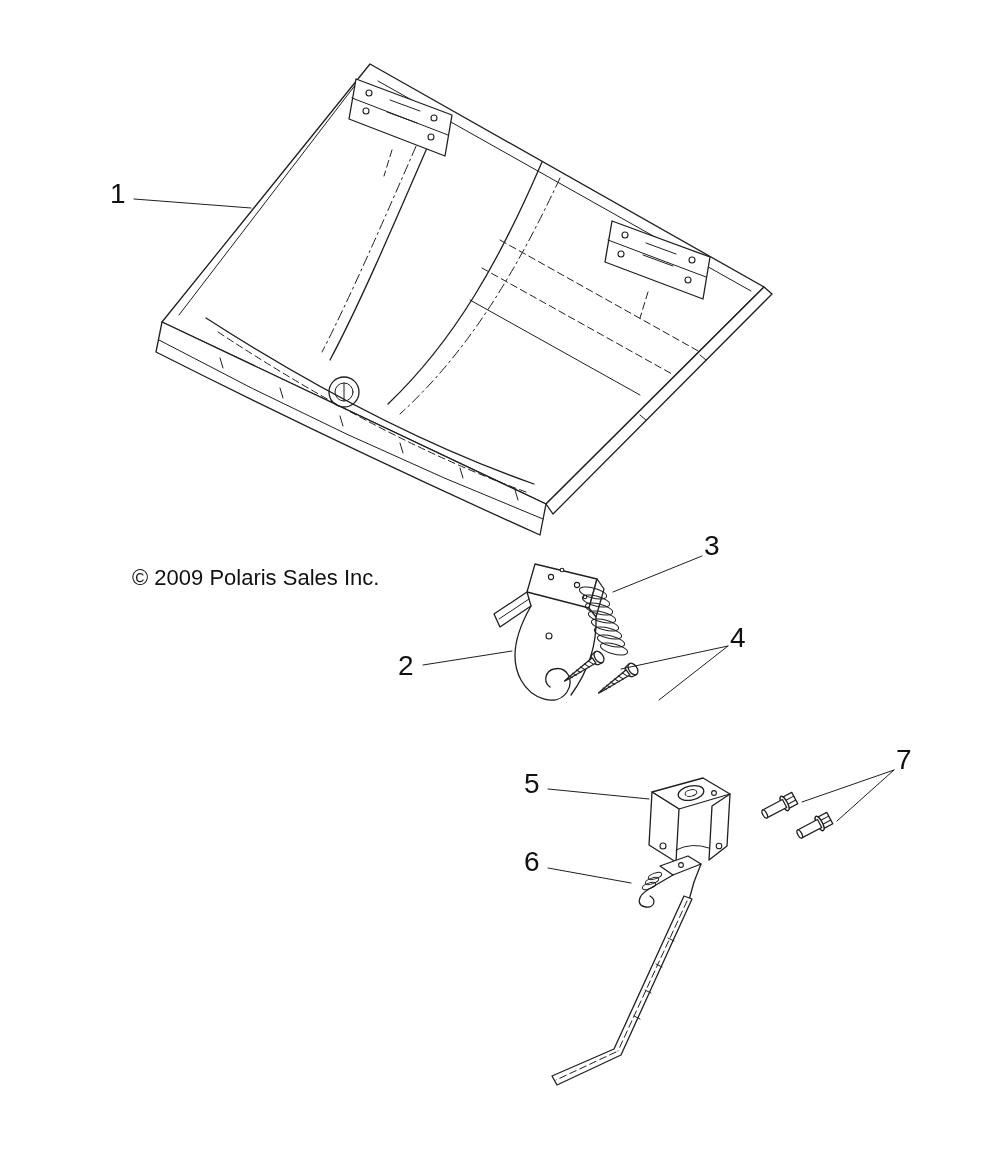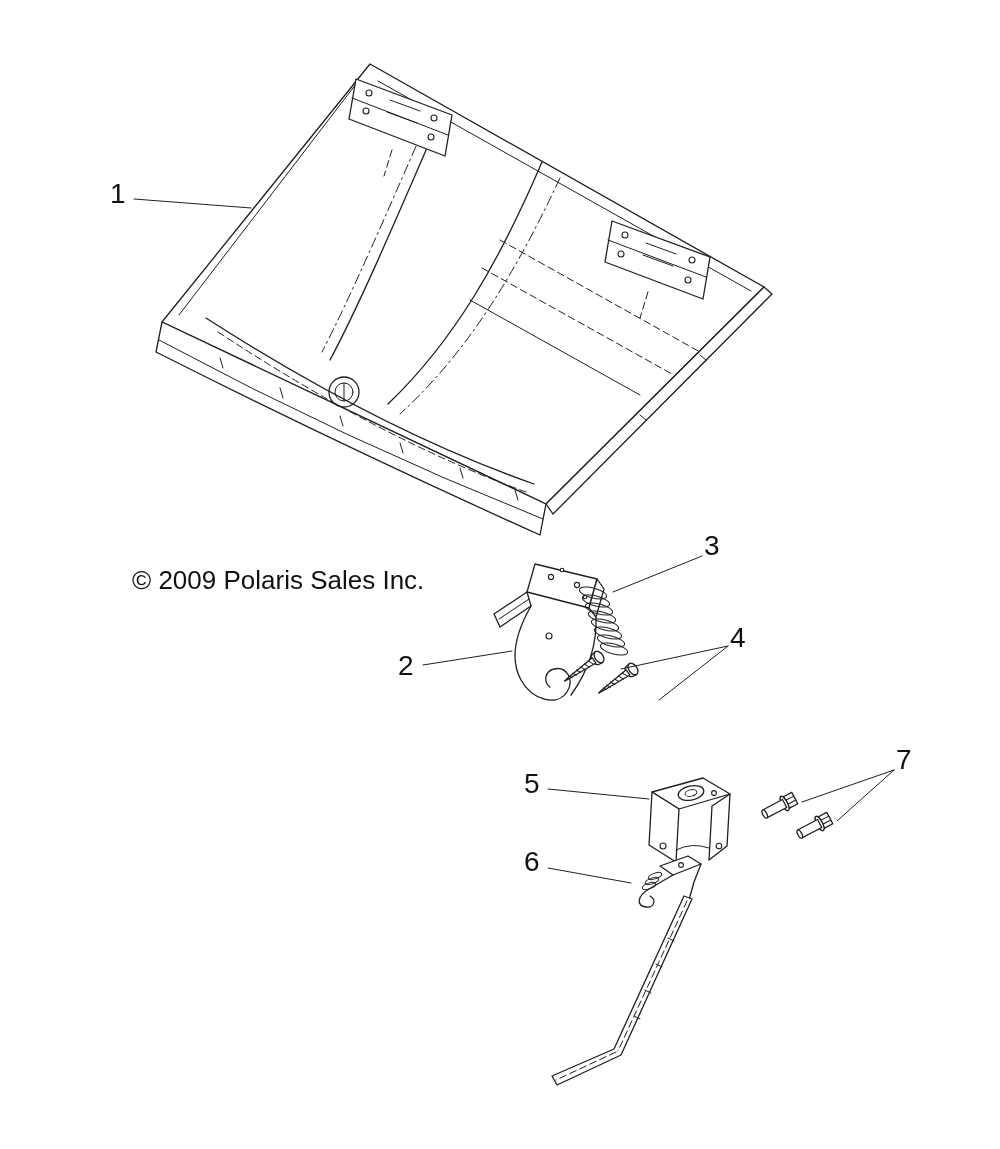--- a/index.html
+++ b/index.html
@@ -23,21 +23,21 @@
   }
   .callout {
     position: absolute;
     font-size: 28px;
     line-height: 1;
     color: #111111;
     user-select: none;
   }
   .copyright {
     position: absolute;
-    font-size: 26px;
+    font-size: 22px;
     line-height: 1.1;
     color: #111111;
     white-space: nowrap;
   }
   
   .ln   { stroke:#1f1f1f; stroke-width:1.3; fill:none; stroke-linecap:round; stroke-linejoin:round; }
   .fw   { fill:#ffffff; }
   .thin { stroke-width:1; }
   .dash { stroke-dasharray:7 4; }
   .dashdot { stroke-dasharray:10 4 2 4; }

